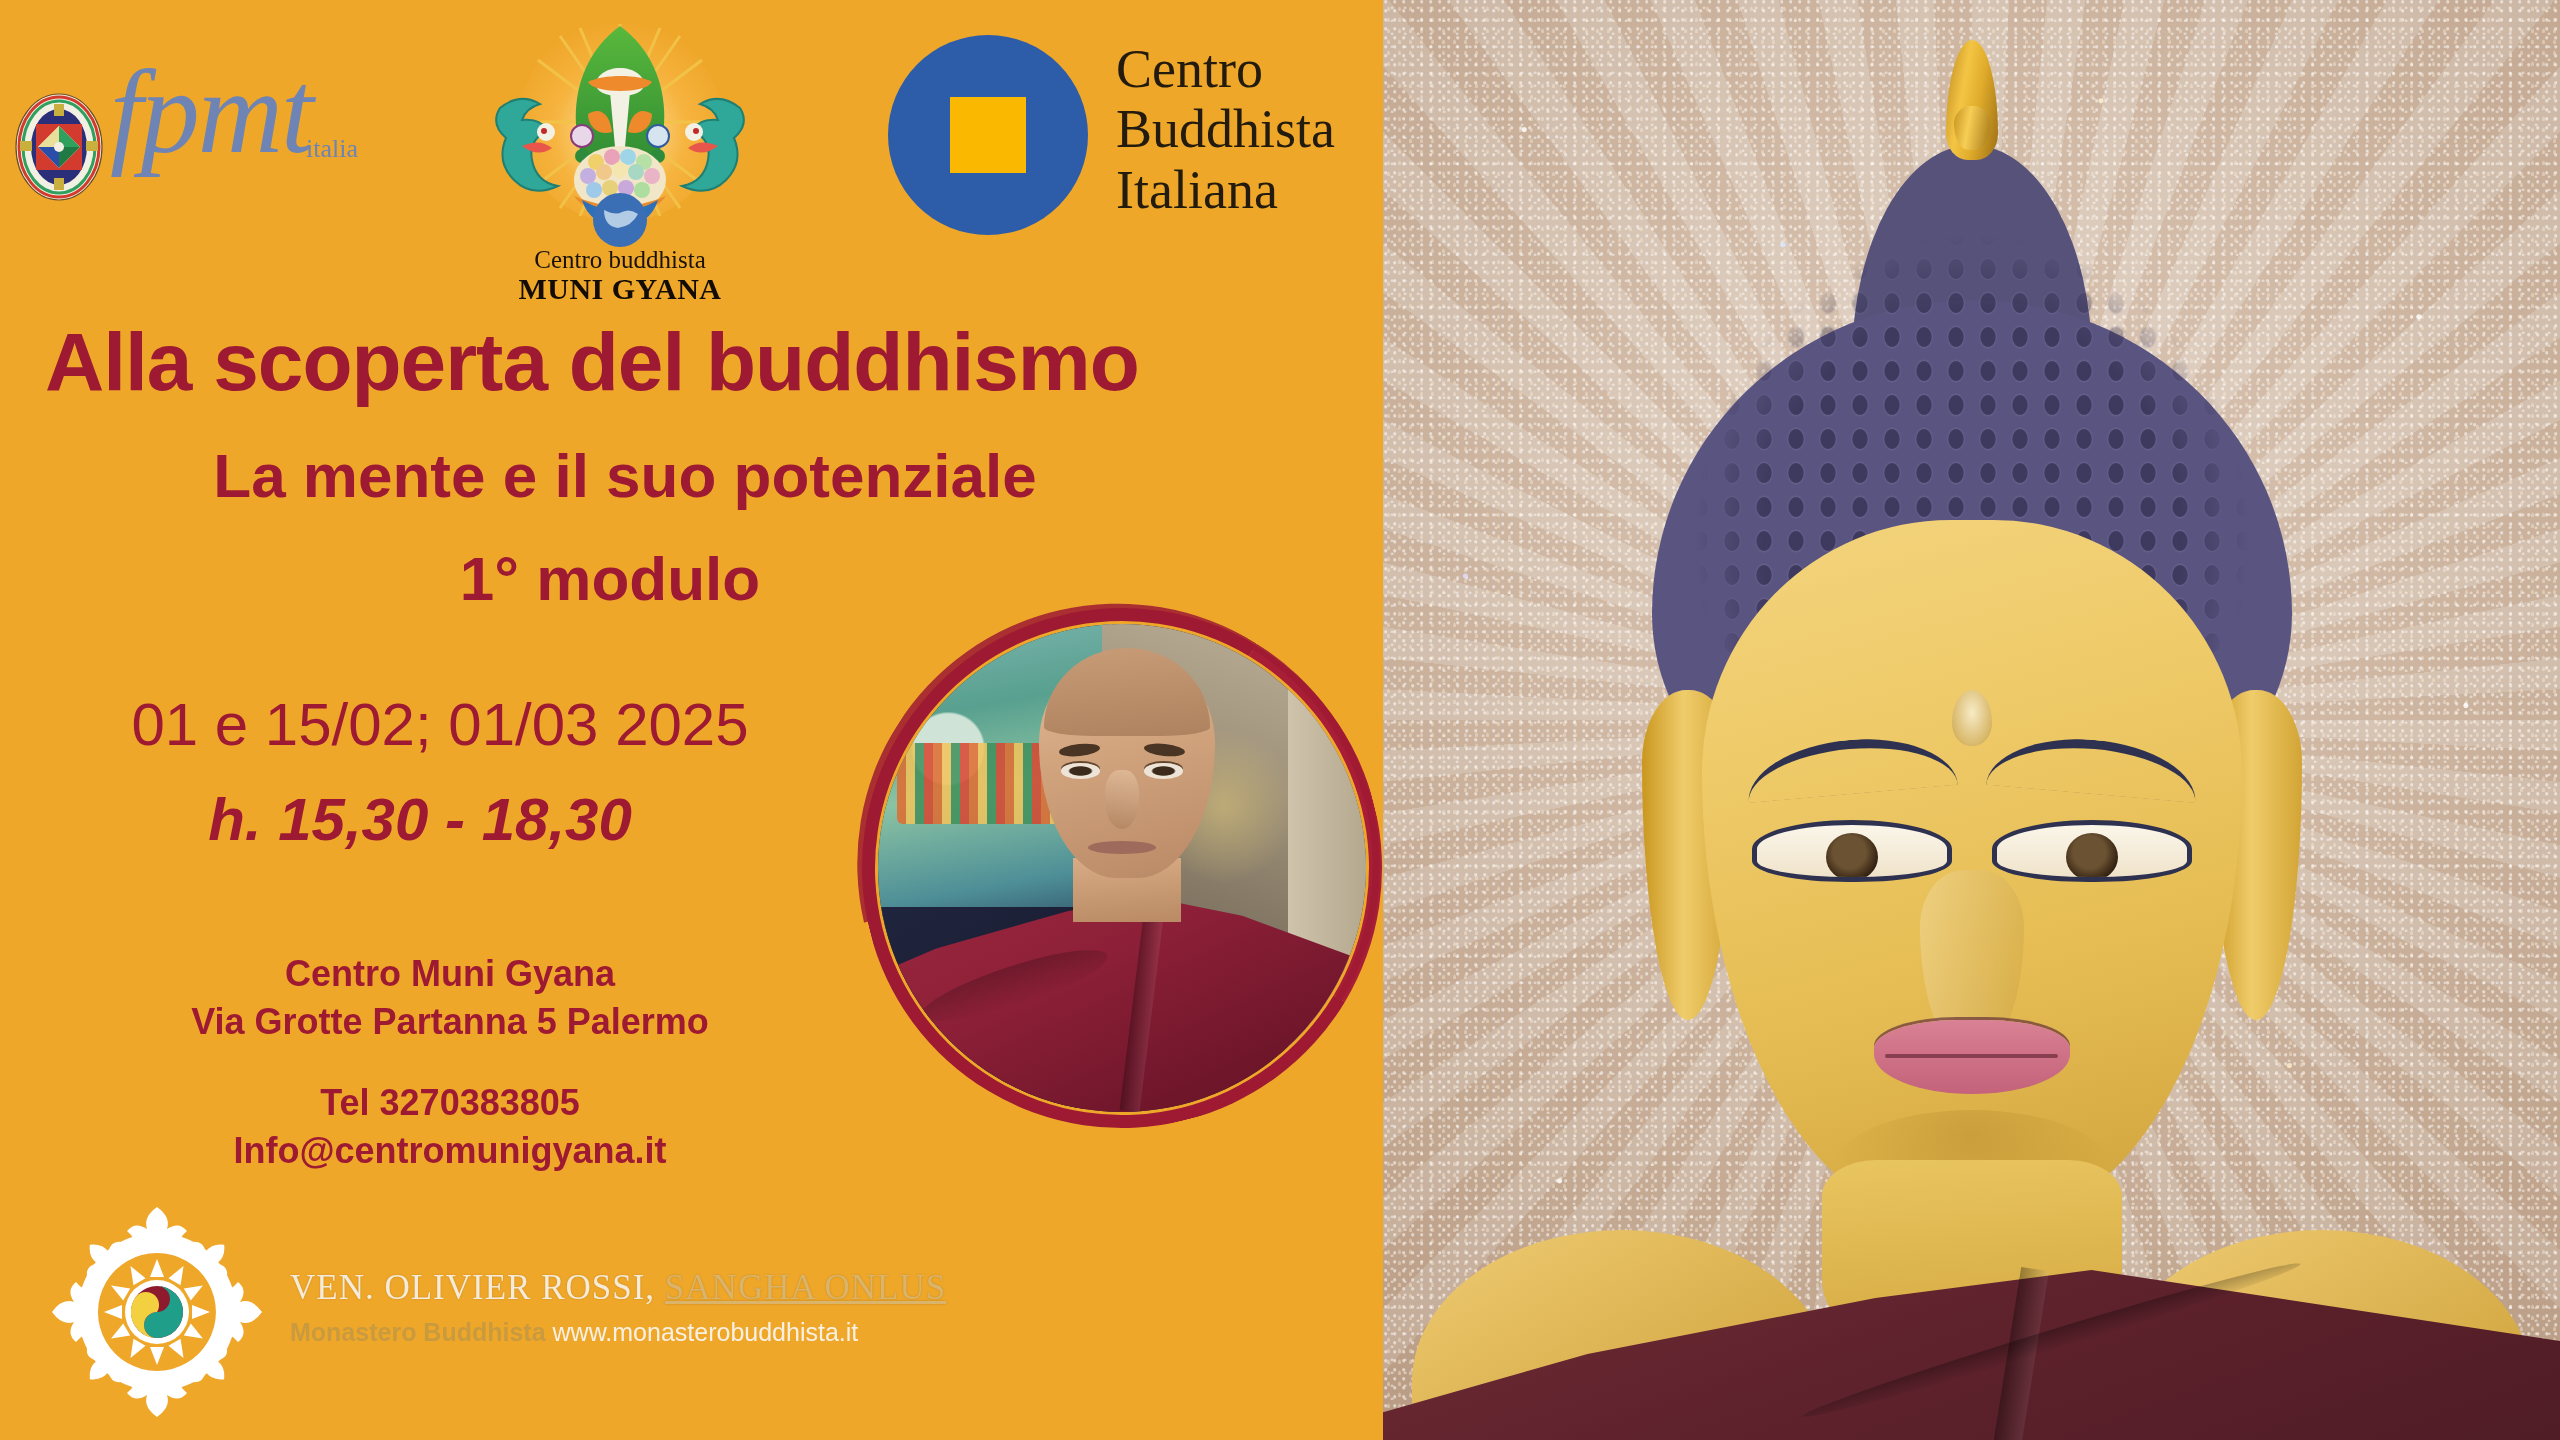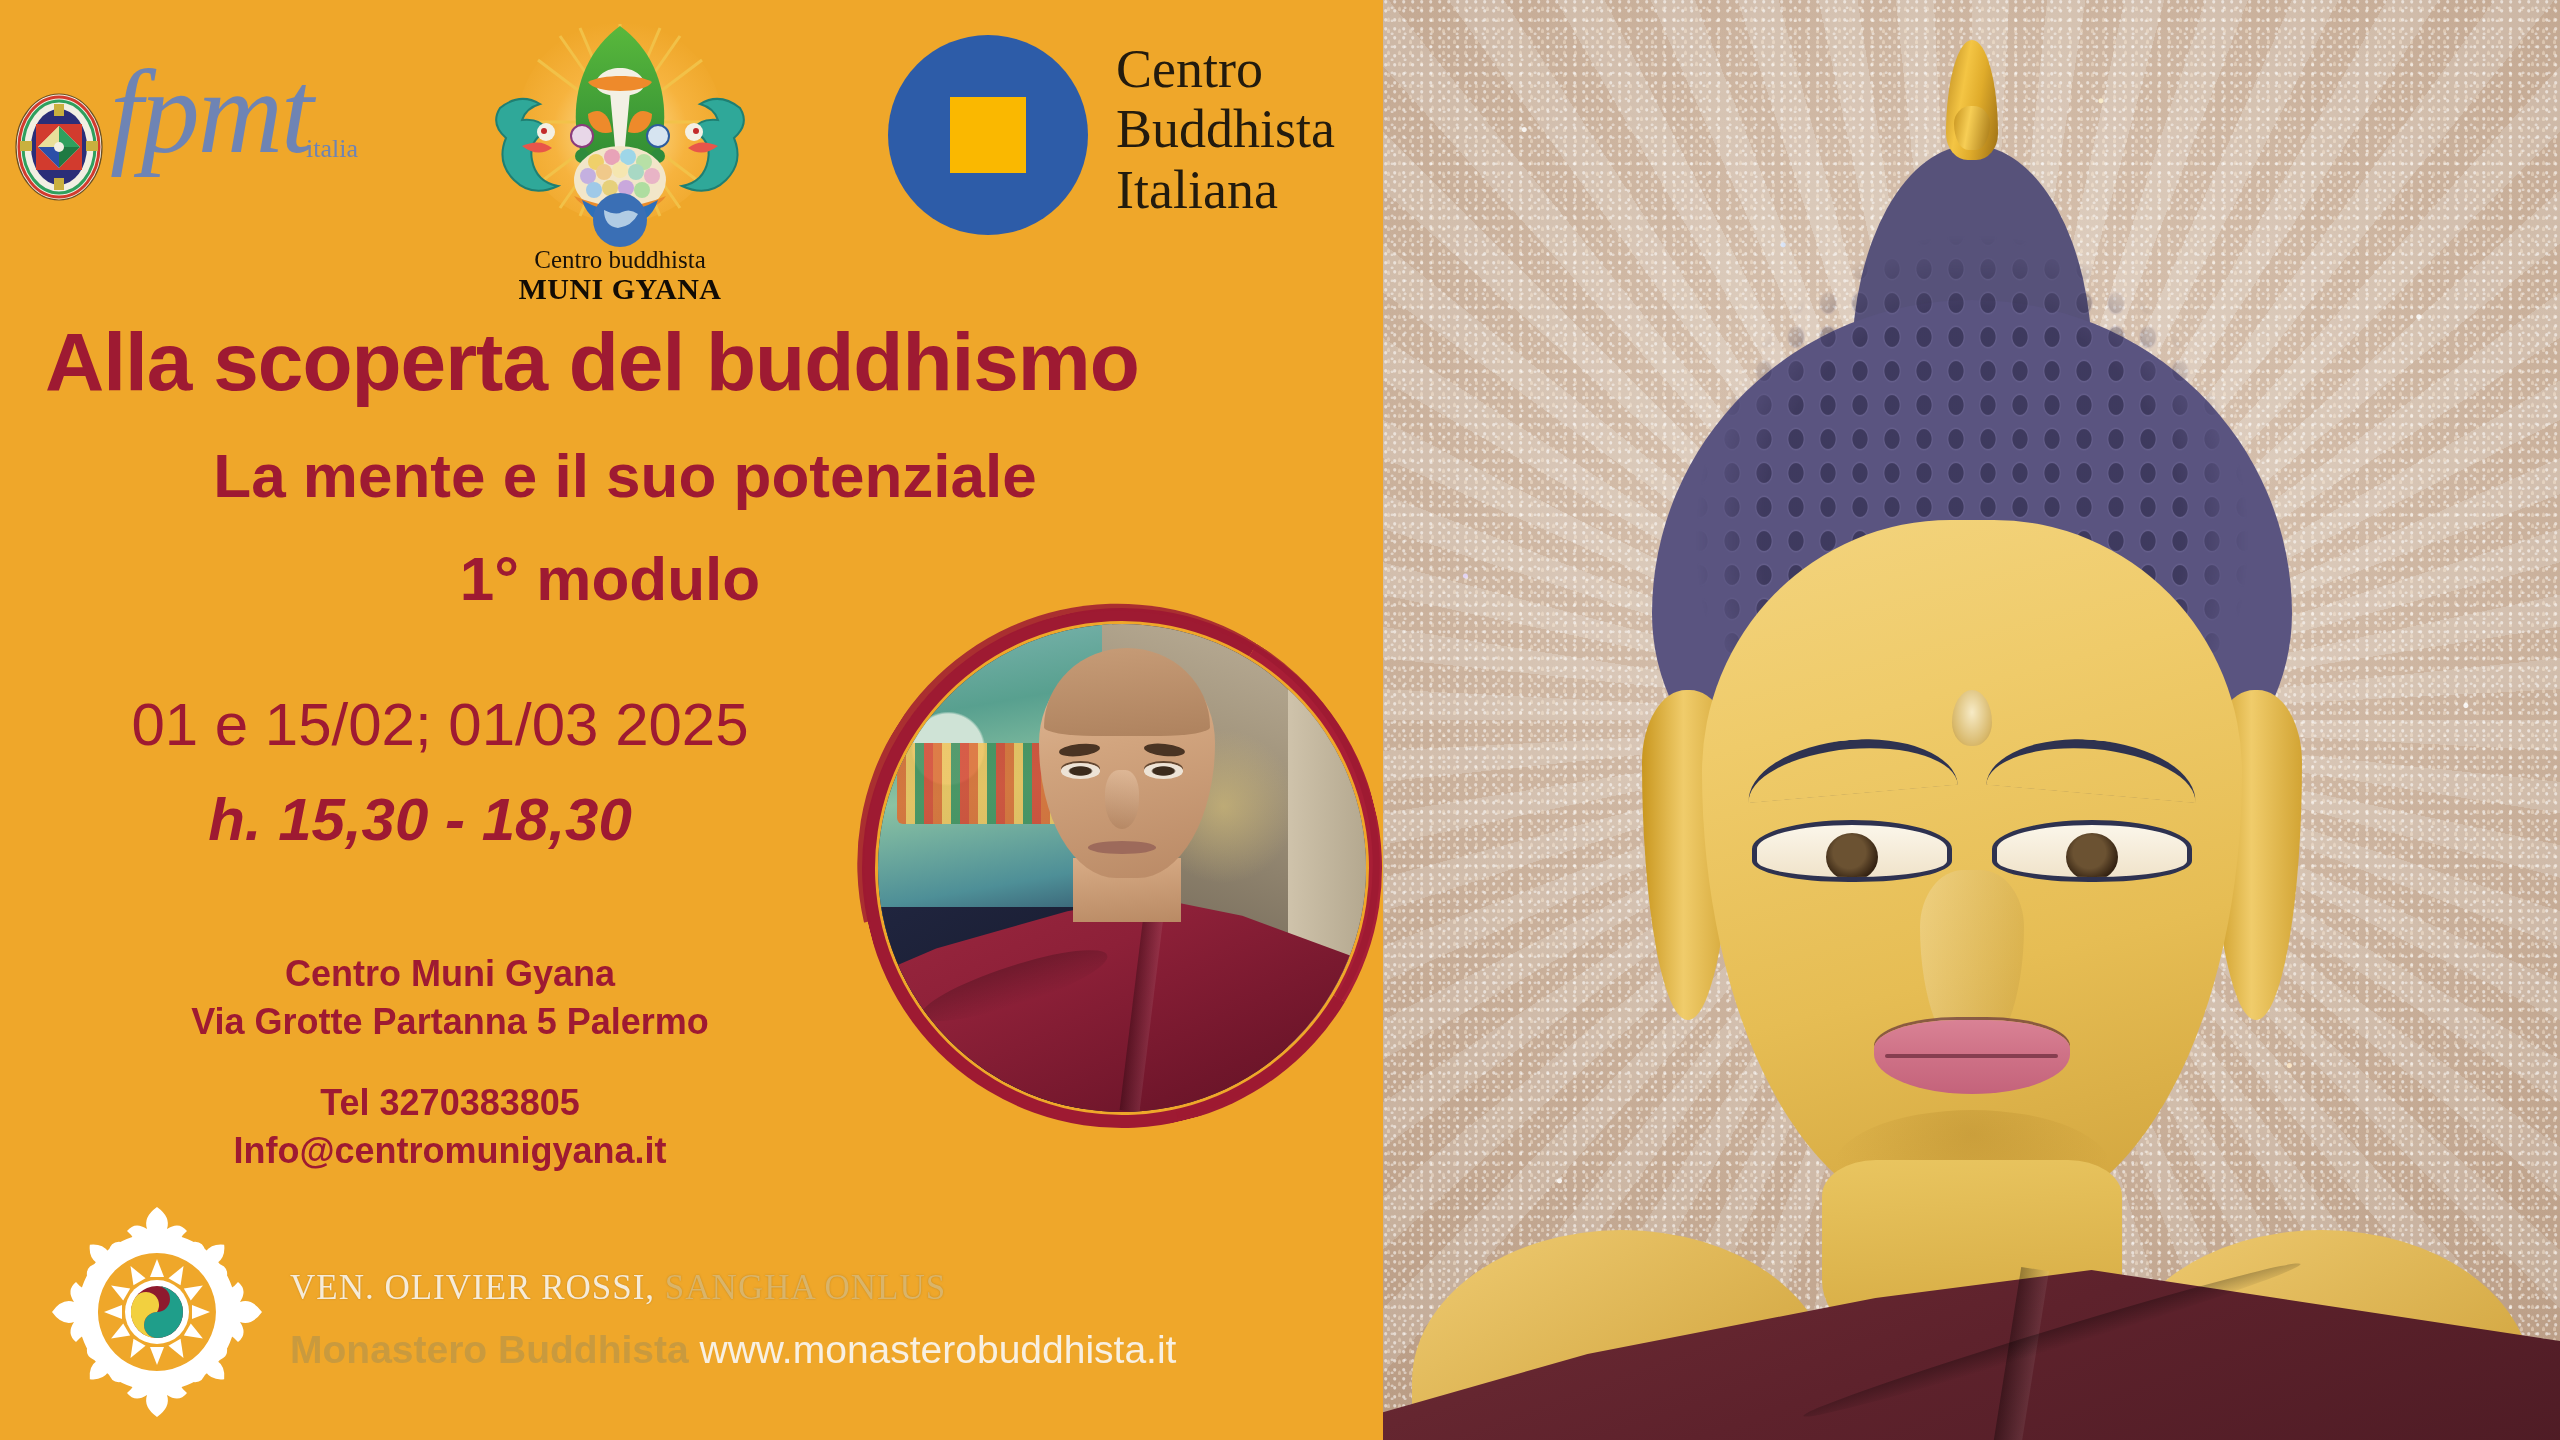--- a/index.html
+++ b/index.html
@@ -266,23 +266,23 @@
   
   .footer-logo { position:absolute; left:50px; top:1205px; width:230px; height:230px; }
   .wheel { position:absolute; left:0; top:0; width:215px; height:215px; }
   .footer-text { position:absolute; left:290px; top:1268px; width:660px; }
   .footer-line1 {
     font-family:"Liberation Serif", serif;
     font-size:35px; color:#F6EBD8; letter-spacing:1px;
     white-space:nowrap;
     text-shadow:0 0 2px rgba(120,80,10,.35);
   }
-  .footer-line1 .dim { color:#D9B46A; }
+  .footer-line1 .dim { color:#D9B46A;text-decoration:underline; }
   .footer-line2 {
-    font-size:39px; white-space:nowrap; margin-top:20px;
+    font-size:25px; white-space:nowrap; margin-top:10px;
   }
   .footer-line2 .dim { color:#C99A3E; font-weight:bold; }
   .footer-line2 .bright { color:#F8F0E2; }
 
   
   .portrait-wrap {
     position:absolute; left:862px; top:608px; width:520px; height:520px;
   }
   .portrait-clip {
     position:absolute; left:16px; top:16px; width:488px; height:488px;

